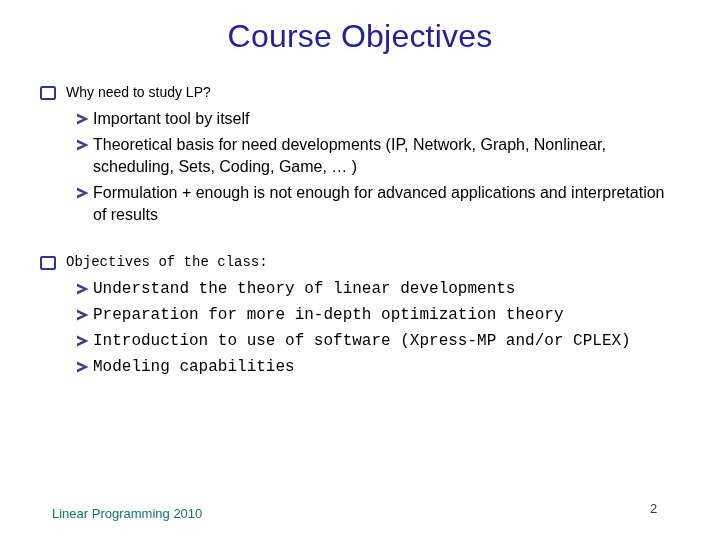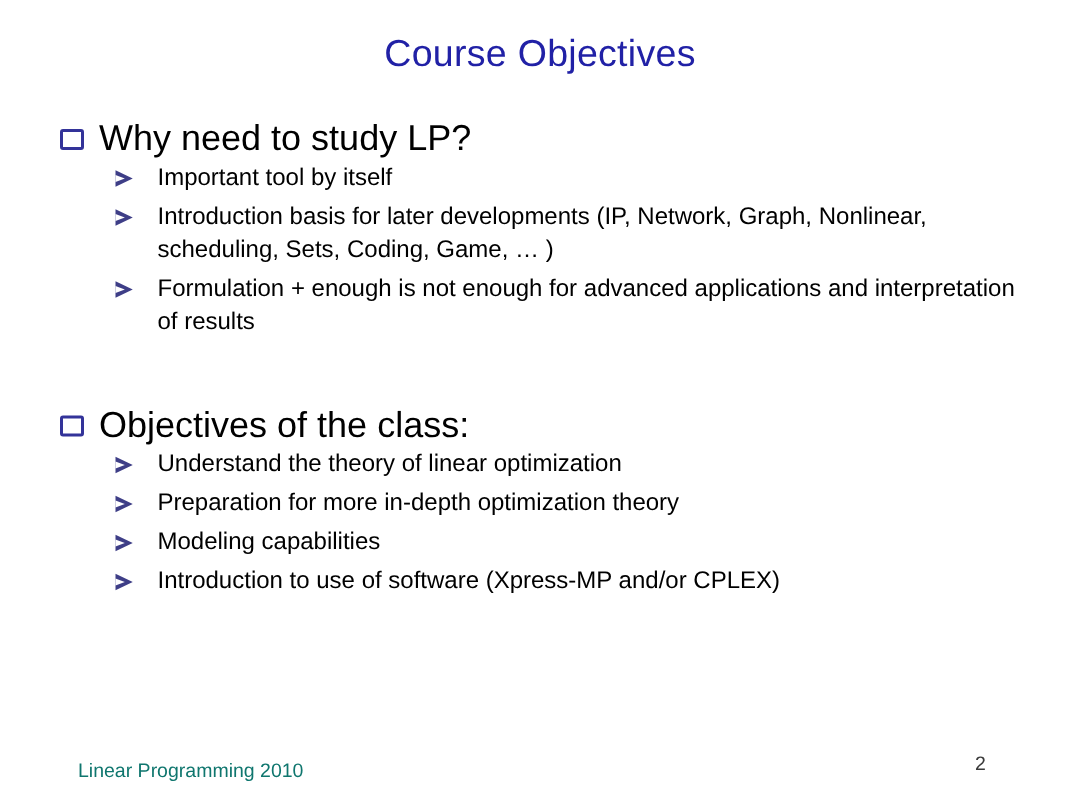--- a/index.html
+++ b/index.html
@@ -15,55 +15,55 @@
     overflow: hidden;
     font-family: "Liberation Sans", "DejaVu Sans", sans-serif;
     color: #000000;
   }
   .slide-title {
     position: absolute;
     top: 19px;
     left: 0;
     right: 0;
     text-align: center;
-    font-size: 25px;
+    font-size: 32px;
     line-height: 34px;
     color: #2121a6;
     letter-spacing: 0.2px;
   }
   .section {
     position: absolute;
     left: 40px;
     right: 30px;
   }
   .section-1 { top: 80px; }
-  .section-2 { top: 271px; }
+  .section-2 { top: 250px; font-family: Liberation Mono, monospace; }
   .heading-row {
     display: flex;
     align-items: center;
     gap: 10px;
-    font-size: 24px;
+    font-size: 14px;
     line-height: 25px;
   }
   .square-bullet {
     flex: 0 0 auto;
     width: 12px;
     height: 10px;
     border: 2px solid #333399;
     border-radius: 2px;
     background: #ffffff;
     margin-top: 1px;
   }
   .sub-items {
     margin: 3px 0 0 36px;
   }
   .sub-item {
     display: flex;
     align-items: flex-start;
-    gap: 16px;
+    gap: 4px;
     margin-bottom: 4px;
   }
   .arrow-bullet {
     flex: 0 0 auto;
     margin-top: 5px;
   }
   .sub-item-text {
     font-size: 16px;
     line-height: 22px;
     max-width: 585px;
@@ -101,21 +101,21 @@
             <polygon points="1,0.5 12.5,6 1,11.5" fill="#3e3e87"></polygon>
             <polygon points="1,3.6 7.2,6 1,8.4" fill="#ffffff"></polygon>
           </svg>
         <span class="sub-item-text">Important tool by itself</span>
       </div>
       <div class="sub-item">
         <svg class="arrow-bullet" width="13" height="12" viewBox="0 0 13 12">
             <polygon points="1,0.5 12.5,6 1,11.5" fill="#3e3e87"></polygon>
             <polygon points="1,3.6 7.2,6 1,8.4" fill="#ffffff"></polygon>
           </svg>
-        <span class="sub-item-text">Introduction basis for later developments (IP, Network, Graph, Nonlinear, scheduling, Sets, Coding, Game, … )</span>
+        <span class="sub-item-text">Theoretical basis for need developments (IP, Network, Graph, Nonlinear, scheduling, Sets, Coding, Game, … )</span>
       </div>
       <div class="sub-item">
         <svg class="arrow-bullet" width="13" height="12" viewBox="0 0 13 12">
             <polygon points="1,0.5 12.5,6 1,11.5" fill="#3e3e87"></polygon>
             <polygon points="1,3.6 7.2,6 1,8.4" fill="#ffffff"></polygon>
           </svg>
         <span class="sub-item-text">Formulation + enough is not enough for advanced applications and interpretation of results</span>
       </div>
     </div>
   </div>
@@ -124,42 +124,42 @@
     <div class="heading-row">
       <span class="square-bullet"></span>
       <span>Objectives of the class:</span>
     </div>
     <div class="sub-items">
       <div class="sub-item">
         <svg class="arrow-bullet" width="13" height="12" viewBox="0 0 13 12">
             <polygon points="1,0.5 12.5,6 1,11.5" fill="#3e3e87"></polygon>
             <polygon points="1,3.6 7.2,6 1,8.4" fill="#ffffff"></polygon>
           </svg>
-        <span class="sub-item-text">Understand the theory of linear optimization</span>
+        <span class="sub-item-text">Understand the theory of linear developments</span>
       </div>
       <div class="sub-item">
         <svg class="arrow-bullet" width="13" height="12" viewBox="0 0 13 12">
             <polygon points="1,0.5 12.5,6 1,11.5" fill="#3e3e87"></polygon>
             <polygon points="1,3.6 7.2,6 1,8.4" fill="#ffffff"></polygon>
           </svg>
         <span class="sub-item-text">Preparation for more in-depth optimization theory</span>
       </div>
       <div class="sub-item">
         <svg class="arrow-bullet" width="13" height="12" viewBox="0 0 13 12">
             <polygon points="1,0.5 12.5,6 1,11.5" fill="#3e3e87"></polygon>
             <polygon points="1,3.6 7.2,6 1,8.4" fill="#ffffff"></polygon>
           </svg>
-        <span class="sub-item-text">Modeling capabilities</span>
+        <span class="sub-item-text">Introduction to use of software (Xpress-MP and/or CPLEX)</span>
       </div>
       <div class="sub-item">
         <svg class="arrow-bullet" width="13" height="12" viewBox="0 0 13 12">
             <polygon points="1,0.5 12.5,6 1,11.5" fill="#3e3e87"></polygon>
             <polygon points="1,3.6 7.2,6 1,8.4" fill="#ffffff"></polygon>
           </svg>
-        <span class="sub-item-text">Introduction to use of software (Xpress-MP and/or CPLEX)</span>
+        <span class="sub-item-text">Modeling capabilities</span>
       </div>
     </div>
   </div>
 
   <div class="footer-left">Linear Programming 2010</div>
   <div class="page-number">2</div>
 
 </div>
 
 </body></html>

